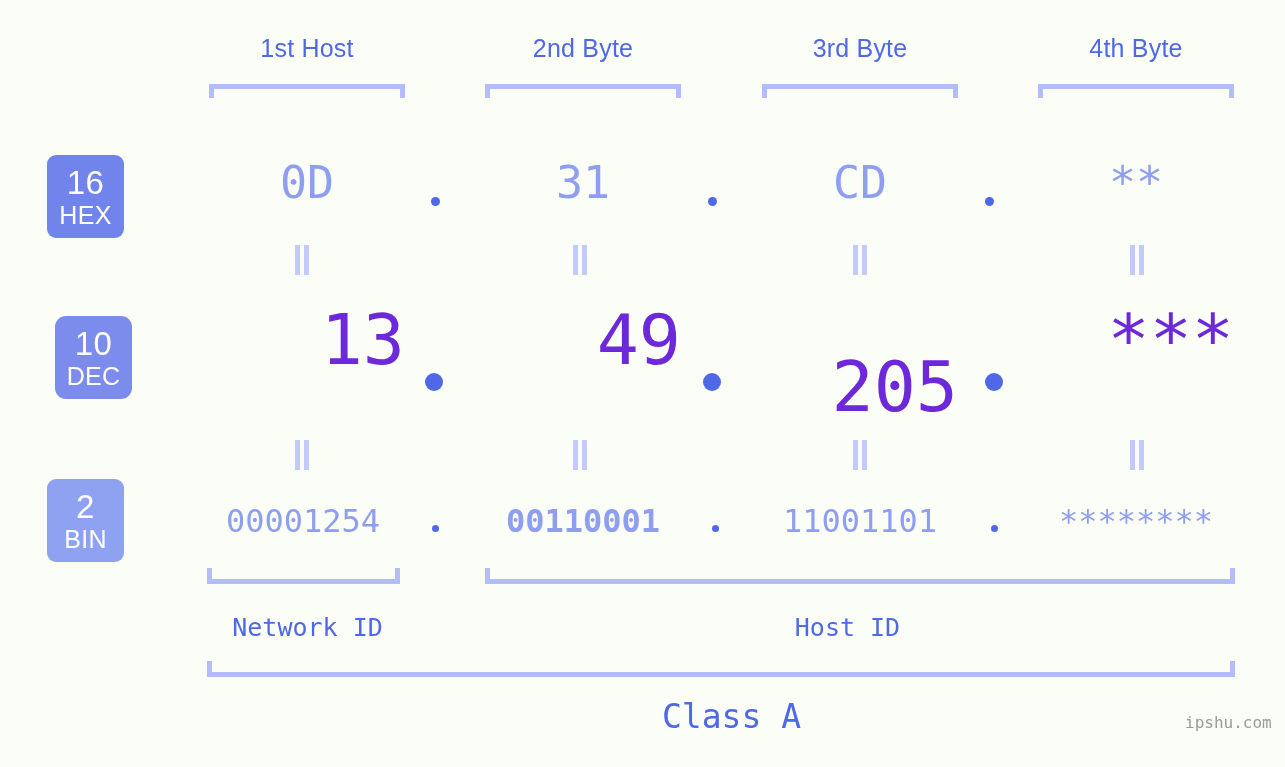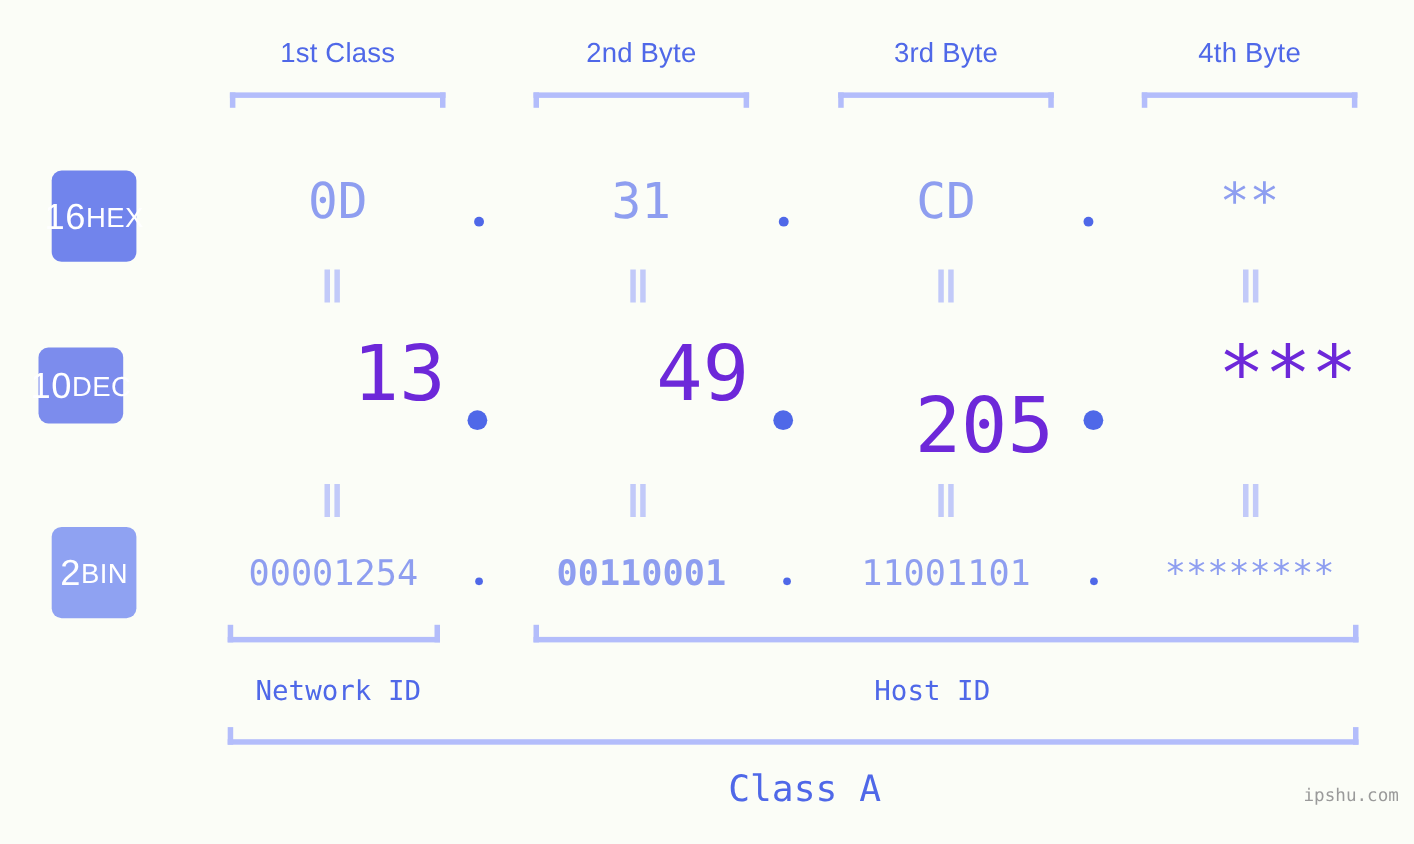--- a/index.html
+++ b/index.html
@@ -52,21 +52,21 @@
 
   
   .badge {
     position: absolute;
     width: 77px;
     border-radius: 9px;
     color: #ffffff;
     text-align: center;
     box-sizing: border-box;
     display: flex;
-    flex-direction: row;
+    flex-direction: column;
     align-items: center;
     justify-content: center;
     line-height: 1;
   }
   .badge .num {
     font-size: 33px;
     font-weight: normal;
     letter-spacing: 0.5px;
   }
   .badge .lbl {
@@ -153,21 +153,21 @@
     font-size: 16px;
     font-family: "DejaVu Sans Mono", monospace;
     white-space: nowrap;
   }
 </style>
 </head>
 <body>
 
 <div class="stage">
 
-  <div class="byte-header" style="left:209px; top:34px; width:196px;">1st Class</div>
+  <div class="byte-header" style="left:209px; top:34px; width:196px;">1st Host</div>
   <div class="byte-header" style="left:485px; top:34px; width:196px;">2nd Byte</div>
   <div class="byte-header" style="left:762px; top:34px; width:196px;">3rd Byte</div>
   <div class="byte-header" style="left:1038px; top:34px; width:196px;">4th Byte</div>
 
   <div class="bracket-down" style="left:209px; top:84px; width:196px;"></div>
   <div class="bracket-down" style="left:485px; top:84px; width:196px;"></div>
   <div class="bracket-down" style="left:762px; top:84px; width:196px;"></div>
   <div class="bracket-down" style="left:1038px; top:84px; width:196px;"></div>
 
   <div class="badge" style="left:47px; top:155px; height:83px; background:#7184ec;">
@@ -194,21 +194,21 @@
     </div>
   <div class="eq" style="left:850px; top:245px;">
       <span class="a"></span>
       <span class="b"></span>
     </div>
   <div class="eq" style="left:1127px; top:245px;">
       <span class="a"></span>
       <span class="b"></span>
     </div>
 
-  <div class="badge" style="left:35px; top:316px; height:69px; background:#7c8ced;">
+  <div class="badge" style="left:55px; top:316px; height:83px; background:#7c8ced;border-radius:11px;">
     <div class="num">10</div>
     <div class="lbl">DEC</div>
   </div>
 
   <div class="dec-val" style="left:209px; top:305px; width:196px;">13</div>
   <div class="dec-val" style="left:485px; top:305px; width:196px;">49</div>
   <div class="dec-val" style="left:762px; top:305px; width:196px;margin-top:47px;">205</div>
   <div class="dec-val" style="left:1038px; top:305px; width:196px;">***</div>
 
   <div class="dot dot-dec" style="left:425px; top:373px;"></div>

